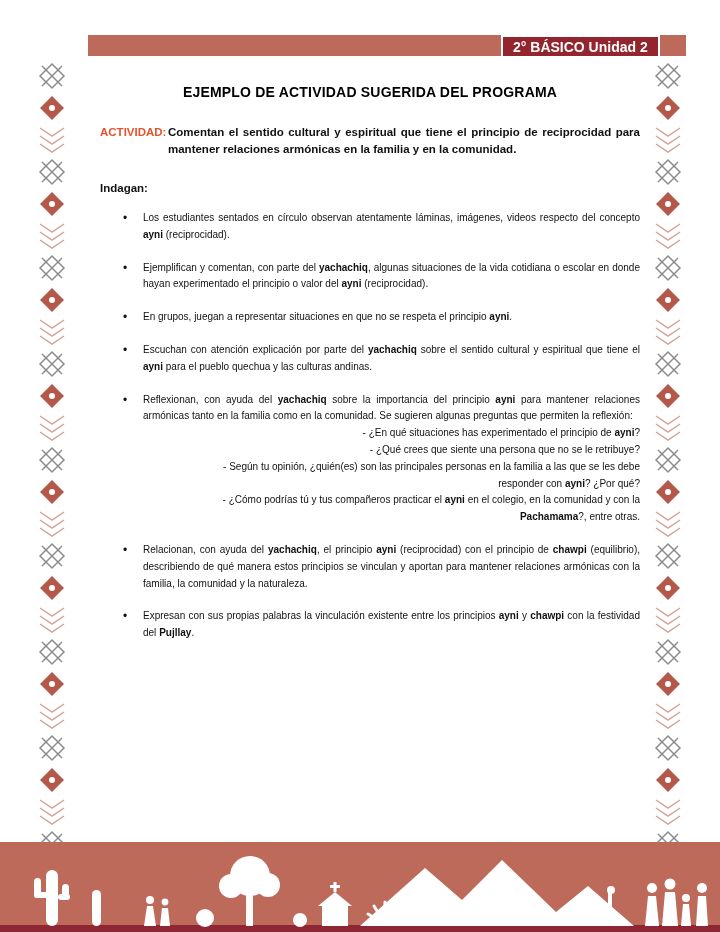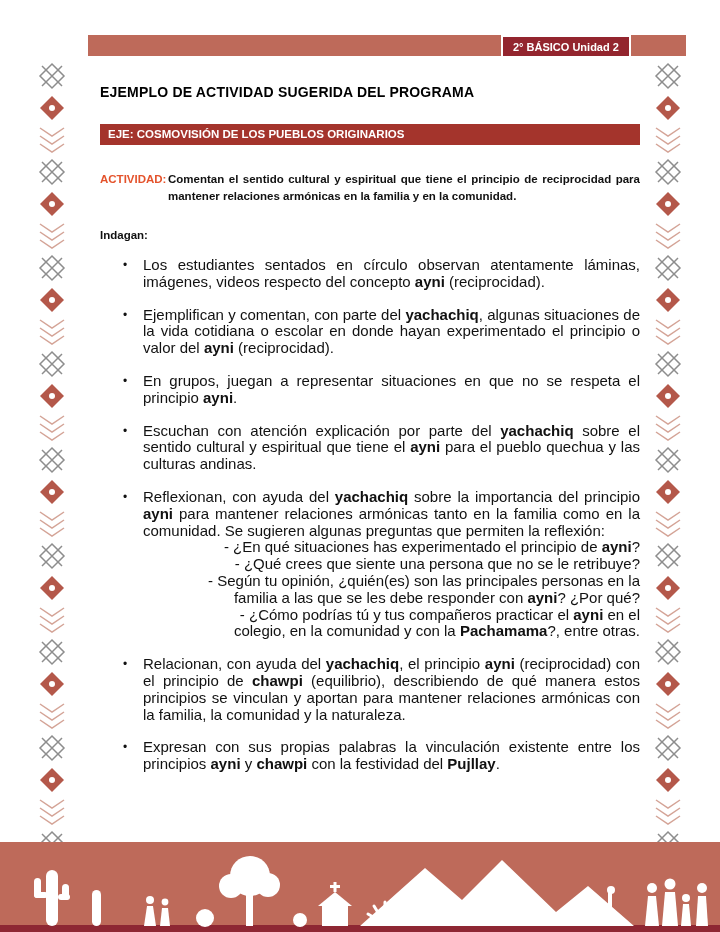--- a/index.html
+++ b/index.html
@@ -10,45 +10,45 @@
     font-family: "Liberation Sans", sans-serif; color: #111111;
   }
   .top-bar {
     position: absolute; top: 35px; left: 88px; right: 34px; height: 21px;
     background: var(--terracotta, #BE6A5A);
   }
   .badge {
     position: absolute; top: 35px; left: 501px; height: 23px;
     padding: 0 10px; background: var(--maroon, #93252E);
     border: 2px solid #ffffff; color: #ffffff;
-    font-size: 11px; font-weight: bold;
+    font-size: 14px; font-weight: bold;
     display: flex; align-items: center; white-space: nowrap;
   }
   .side-strip { position: absolute; top: 60px; width: 32px; height: 782px; }
   .side-strip.left  { left: 36px; }
   .side-strip.right { left: 652px; }
   .content { position: absolute; left: 100px; top: 84px; width: 540px; }
   h1.title {
-    font-size: 14px; font-weight: bold; text-align: left;
+    font-size: 14px; font-weight: bold; text-align: center;
     margin: 0 0 24px; letter-spacing: .2px; color: #000000;
   }
   .eje-bar {
     background: var(--eje, #A4342C); color: #ffffff; font-weight: bold;
     font-size: 11.5px; padding: 4px 8px 5px; margin-bottom: 26px;
   }
   .actividad {
     position: relative; padding-left: 68px; margin: 0 0 24px;
     font-weight: bold; font-size: 11.5px; line-height: 17px; text-align: justify;
   }
   .act-label { position: absolute; left: 0; top: 0; color: var(--act, #E4532C); }
   .ejemplos { font-weight: bold; font-size: 11.5px; margin: 0 0 14px; }
   ul.bullets { list-style: none; margin: 0; padding: 0 0 0 22px; }
   ul.bullets li {
     position: relative; padding-left: 21px;
-    font-size: 15px; line-height: 16.8px; text-align: justify; margin-bottom: 1px; margin-top: 16px;
+    font-size: 10px; line-height: 16.8px; text-align: justify; margin-bottom: 1px; margin-top: 16px;
   }
   ul.bullets li::before { content: "•"; position: absolute; left: 1px; top: 0; font-size: 12px; }
   .bold { font-weight: bold; }
   .sub-line { padding-left: 42px; text-align: right; }
   .footer-svg { position: absolute; left: 0; bottom: 0; display: block; }
 </style>
 </head>
 <body>
 
 <div class="page">
@@ -91,23 +91,20 @@
           <path d="M4 68 L16 76 L28 68 M4 76 L16 84 L28 76 M4 84 L16 92 L28 84"></path>
         </g>
       </pattern>
     </defs>
     <rect width="32" height="782" fill="url(#weaveR)"></rect>
   </svg>
 
   <div class="content">
     <h1 class="title">EJEMPLO DE ACTIVIDAD SUGERIDA DEL PROGRAMA</h1>
 
-    <div class="eje-bar">
-      <span>EJE:  COSMOVISIÓN DE LOS PUEBLOS ORIGINARIOS</span>
-    </div>
 
     <p class="actividad">
       <span class="act-label">ACTIVIDAD:</span>
       <span>Comentan el sentido cultural y espiritual que tiene el principio de reciprocidad para mantener relaciones armónicas en la familia y en la comunidad.</span>
     </p>
 
     <p class="ejemplos">Indagan:</p>
 
     <ul class="bullets" id="bullets">
         <li><span><span>Los estudiantes sentados en círculo observan atentamente láminas, imágenes, videos respecto del concepto </span><span class="bold">ayni</span><span> (reciprocidad).</span></span></li>

